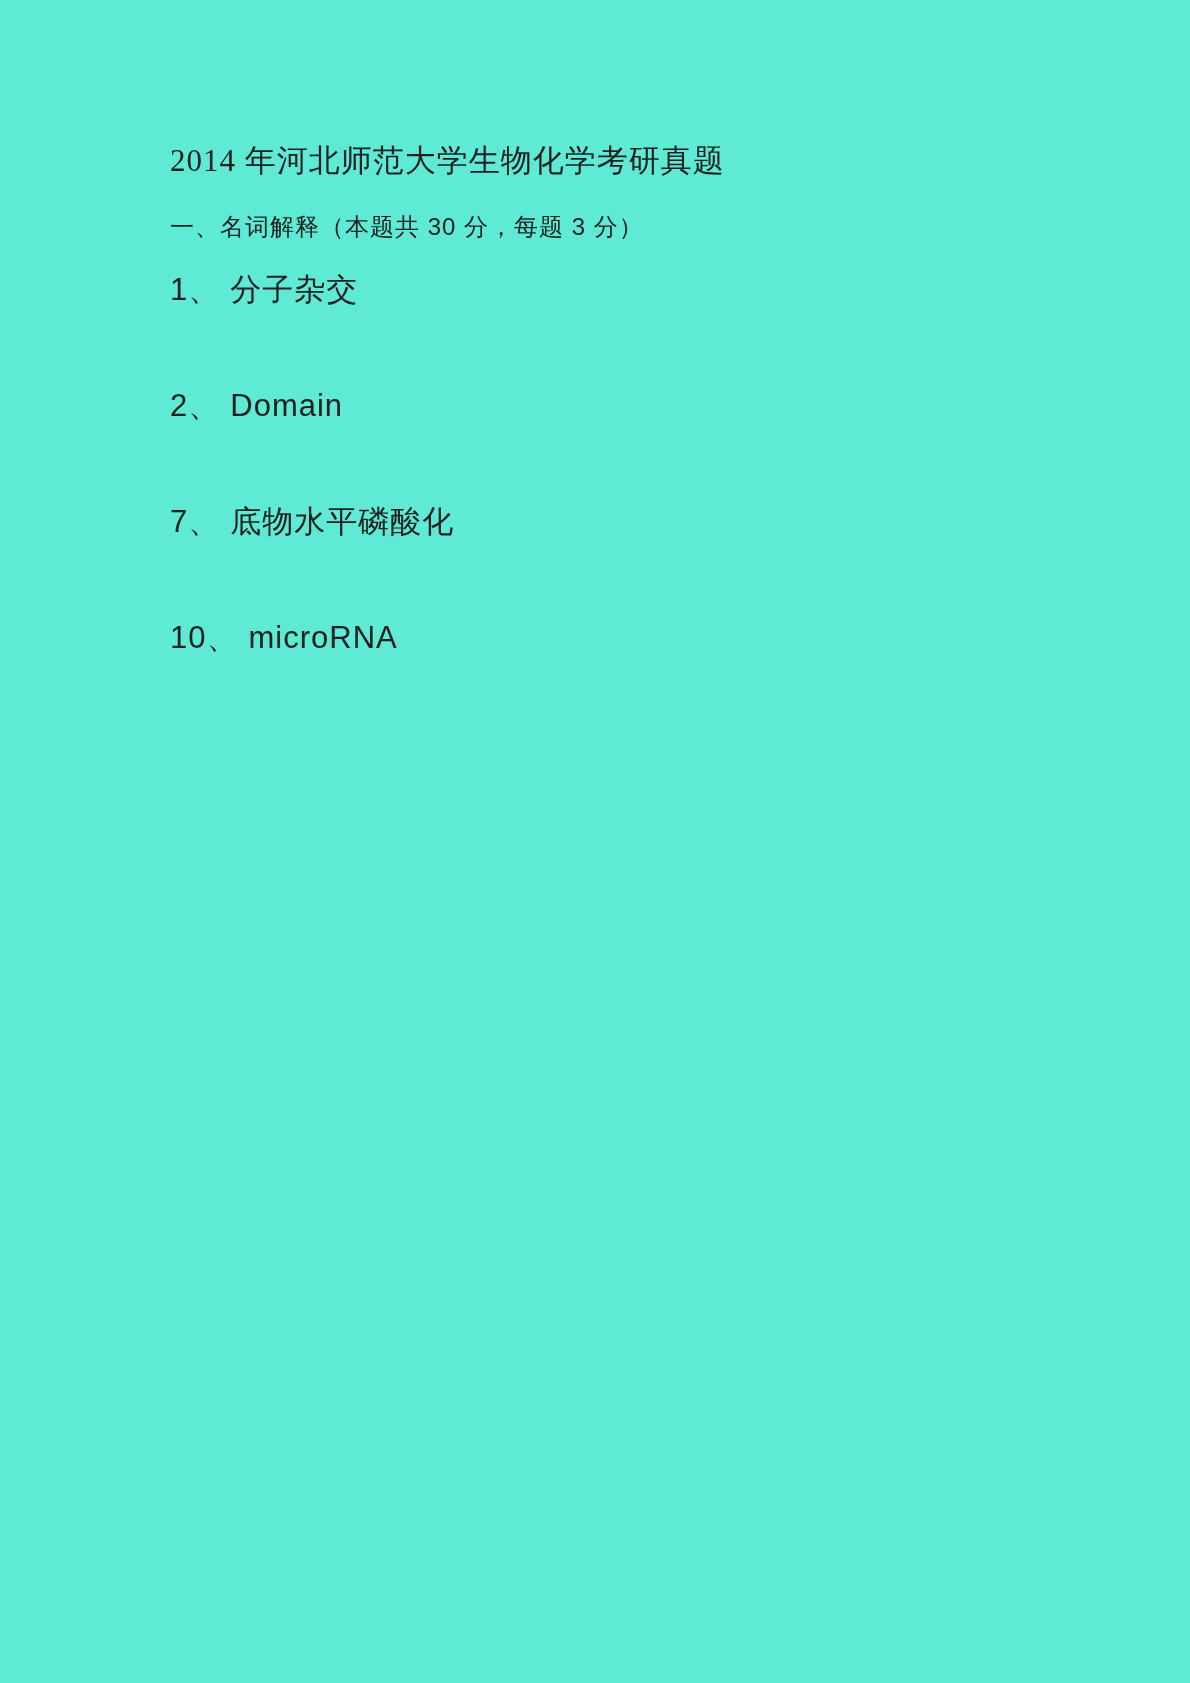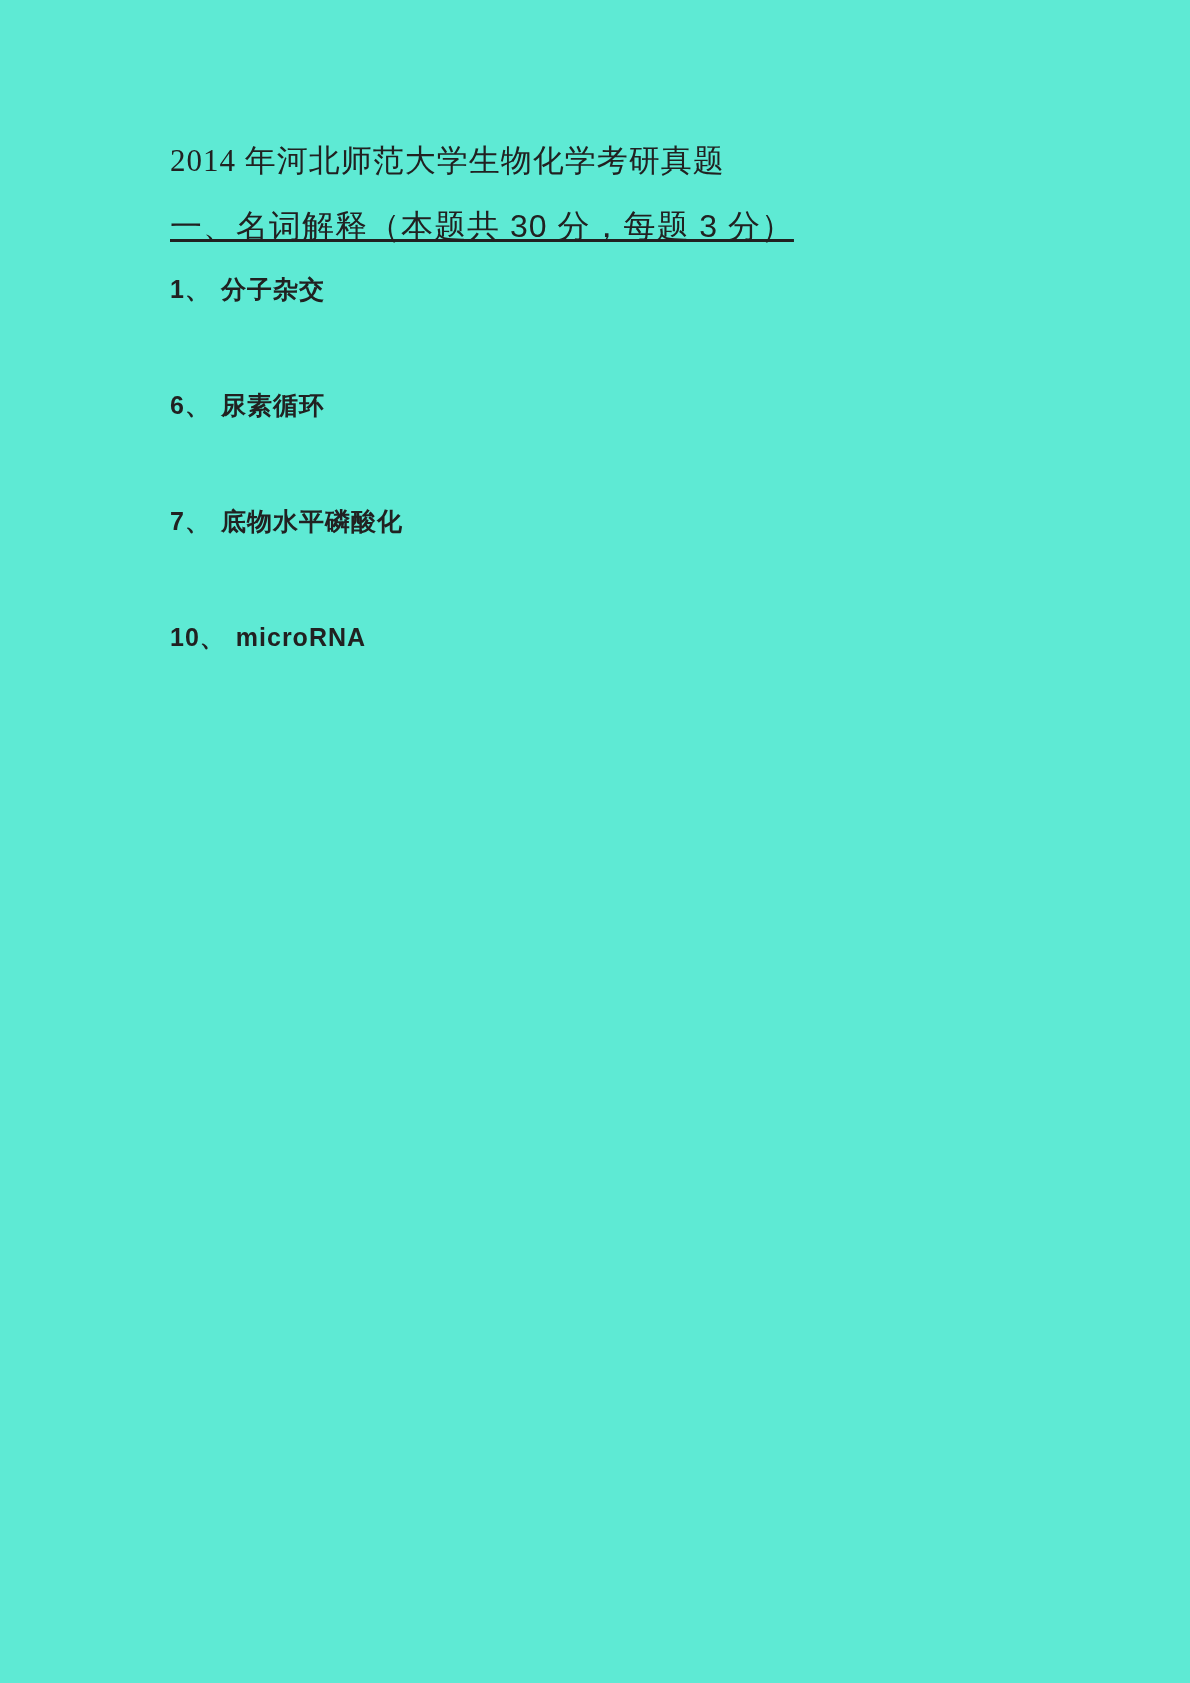--- a/index.html
+++ b/index.html
@@ -19,37 +19,35 @@
   .doc-title {
     font-size: 31px;
     font-weight: 400;
     line-height: 40px;
     letter-spacing: 1px;
     font-family: "Liberation Serif", "DejaVu Serif", "Liberation Sans", serif;
     white-space: nowrap;
   }
   .section-heading {
     margin-top: 26px;
-    font-size: 32px;
+    font-size: 24px;
     font-weight: 400;
     line-height: 39px;
     letter-spacing: 1px;
     white-space: nowrap;
-    text-decoration: underline;
   }
   .term-list {
     margin: 0;
   }
   .term-item {
     margin-top: 77px;
-    font-size: 25px;
+    font-size: 31px;
     line-height: 39px;
     letter-spacing: 1px;
     white-space: nowrap;
-    font-weight: bold;
   }
   .term-item.first {
     margin-top: 24px;
   }
   .term-number {
     display: inline-block;
     margin-right: 10px;
   }
   .term-text {
     display: inline-block;
@@ -64,27 +62,27 @@
     <h1 class="doc-title">2014 年河北师范大学生物化学考研真题</h1>
 
     <h2 class="section-heading">一、名词解释（本题共 30 分，每题 3 分）</h2>
 
     <div class="term-list">
 
       <p class="term-item first">
         <span class="term-number">1、</span><span class="term-text">分子杂交</span>
       </p>
 
+      <p class="term-item">
+        <span class="term-number">2、</span><span class="term-text">Domain</span>
+      </p>
 
 
 
 
-      <p class="term-item">
-        <span class="term-number">6、</span><span class="term-text">尿素循环</span>
-      </p>
 
       <p class="term-item">
         <span class="term-number">7、</span><span class="term-text">底物水平磷酸化</span>
       </p>
 
 
 
       <p class="term-item">
         <span class="term-number">10、</span><span class="term-text">microRNA</span>
       </p>

